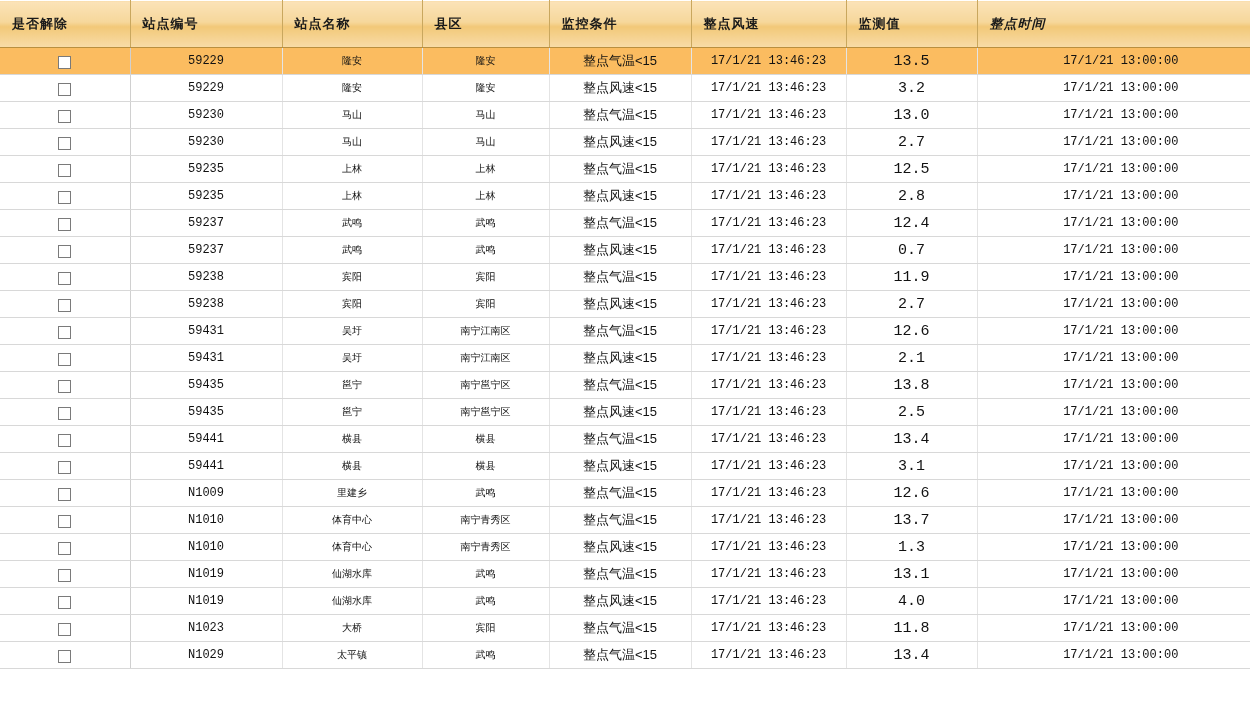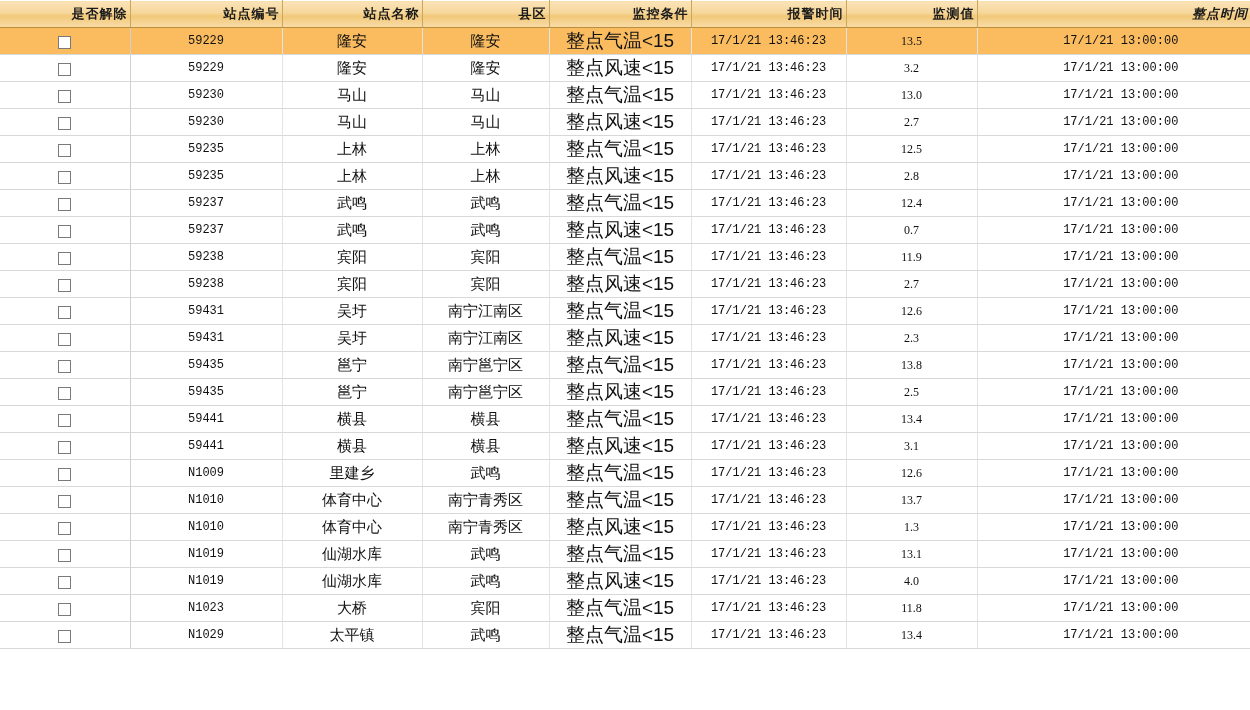--- a/index.html
+++ b/index.html
@@ -29,25 +29,25 @@
   table.data-grid col.c1 { width: 152px; }
   table.data-grid col.c2 { width: 140px; }
   table.data-grid col.c3 { width: 127px; }
   table.data-grid col.c4 { width: 142px; }
   table.data-grid col.c5 { width: 155px; }
   table.data-grid col.c6 { width: 131px; }
   table.data-grid col.c7 { width: 273px; }
 
   thead th {
     height: 22px;
-    padding: 2px;
+    padding: 12px;
     font-size: 13px;
     font-weight: bold;
     color: #1a1a1a;
-    text-align: right;
+    text-align: left;
     background: linear-gradient(to bottom, #fbe3b8 0%, #f6d79b 45%, #f2c878 55%, #f8dca8 100%);
     border-right: 1px solid #c9a75e;
     border-bottom: 1px solid #b98f3f;
     border-top: 1px solid #ffffff;
     white-space: nowrap;
     letter-spacing: 1px;
   }
   thead th:last-child { border-right: none; font-style: italic; }
 
   tbody td {
@@ -81,24 +81,24 @@
     box-sizing: border-box;
     vertical-align: middle;
     cursor: pointer;
   }
   .mono {
     font-family: "Liberation Mono", monospace;
     font-size: 12px;
     letter-spacing: 0px;
   }
   .cond {
-    font-size: 19px;
-  }
-  .cn { font-size: 15px; }
-  .val { font-family: Liberation Serif, serif; font-size: 12px; }
+    font-size: 13px;
+  }
+  .cn { font-size: 10px; }
+  .val { font-family: Liberation Mono, monospace; font-size: 15px; }
 </style>
 </head>
 <body>
 
 <div class="grid-wrap">
   <table class="data-grid">
     <colgroup>
       <col class="c0">
         <col class="c1">
         <col class="c2">
@@ -108,21 +108,21 @@
         <col class="c6">
         <col class="c7">
     </colgroup>
     <thead>
       <tr>
         <th>是否解除</th>
         <th>站点编号</th>
         <th>站点名称</th>
         <th>县区</th>
         <th>监控条件</th>
-        <th>报警时间</th>
+        <th>整点风速</th>
         <th>监测值</th>
         <th>整点时间</th>
       </tr>
     </thead>
     <tbody id="tbody">
         <tr class="selected">
           <td class="col-check"><span class="cb"></span></td>
           <td class="mono">59229</td>
           <td class="cn">隆安</td>
           <td class="cn">隆安</td>
@@ -231,21 +231,21 @@
           <td class="val">12.6</td>
           <td class="mono">17/1/21 13:00:00</td>
         </tr>
         <tr>
           <td class="col-check"><span class="cb"></span></td>
           <td class="mono">59431</td>
           <td class="cn">吴圩</td>
           <td class="cn">南宁江南区</td>
           <td class="cond">整点风速&lt;15</td>
           <td class="mono">17/1/21 13:46:23</td>
-          <td class="val">2.3</td>
+          <td class="val">2.1</td>
           <td class="mono">17/1/21 13:00:00</td>
         </tr>
         <tr>
           <td class="col-check"><span class="cb"></span></td>
           <td class="mono">59435</td>
           <td class="cn">邕宁</td>
           <td class="cn">南宁邕宁区</td>
           <td class="cond">整点气温&lt;15</td>
           <td class="mono">17/1/21 13:46:23</td>
           <td class="val">13.8</td>

